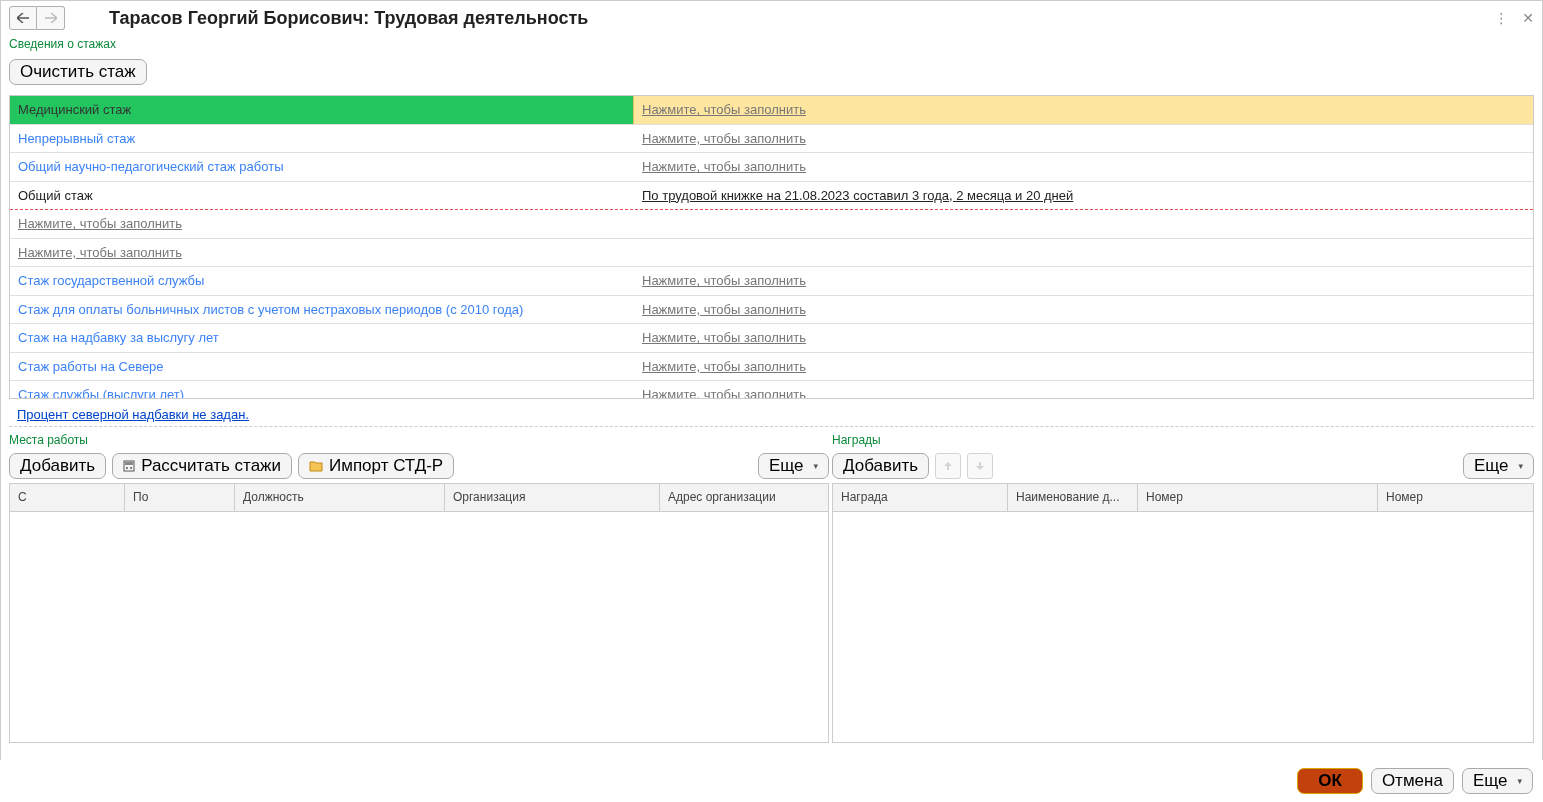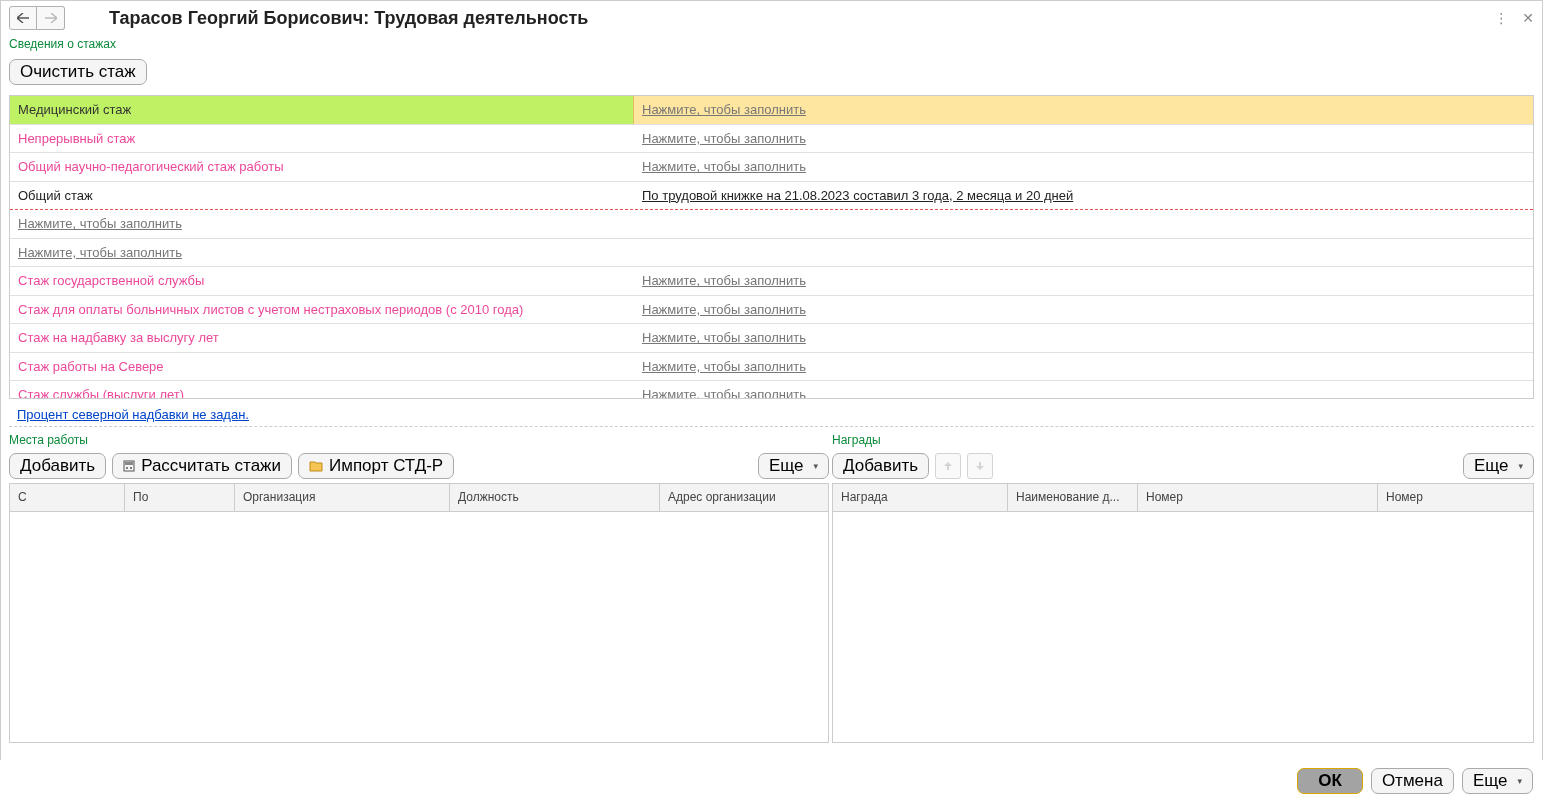--- a/index.html
+++ b/index.html
@@ -76,26 +76,26 @@
   .stazh-row {
     display: flex;
     border-bottom: 1px solid #e0e0e0;
     height: 28.5px;
     align-items: center;
   }
   .stazh-row.selected {
     background: #ffe6a0;
   }
   .stazh-row.selected .stazh-name{
-    background: #bef264;
+    background: #22c55e;
   }
   .stazh-name {
     width: 624px;
     padding: 0 8px;
-    color: #ec4899;
+    color: #3b82f6;
     height:100%;
     display:flex; align-items:center;
     border-right: 1px solid transparent;
   }
   .stazh-row.selected .stazh-name { color: #333; font-weight: normal; border-right:1px solid #e0c060;}
   .stazh-value {
     flex: 1;
     padding: 0 8px;
   }
   .stazh-link {
@@ -176,21 +176,21 @@
   .footer {
     position: absolute;
     bottom: 0; left:0; right:0;
     padding: 8px 10px;
     display:flex;
     justify-content:flex-end;
     gap:8px;
     background:#fff;
   }
   .btn-ok {
-    background: #a3a3a3;
+    background: #c2410c;
     border-color: #d9a800;
     font-weight: bold;
     padding: 4px 20px;
   }
   .ico-calc { width:12px;height:12px; display:inline-block;}
   .ico-folder { width:14px;height:12px; display:inline-block;}
 </style>
 </head>
 <body>
 
@@ -288,22 +288,22 @@
           </svg>
         <span>Импорт СТД-Р</span>
       </button>
       <div class="spacer"></div>
       <button class="btn btn-dropdown">Еще</button>
     </div>
     <div class="grid">
       <div class="grid-header">
         <div class="col" style="width:115px">С</div>
         <div class="col" style="width:110px">По</div>
+        <div class="col" style="width:210px">Должность</div>
         <div class="col" style="width:215px">Организация</div>
-        <div class="col" style="width:210px">Должность</div>
         <div class="col" style="flex:1">Адрес организации</div>
       </div>
       <div class="grid-body"></div>
     </div>
   </div>
 
   <div class="panel">
     <div class="section-title" style="padding-left:0">Награды</div>
     <div class="toolbar">
       <button class="btn">Добавить</button>

